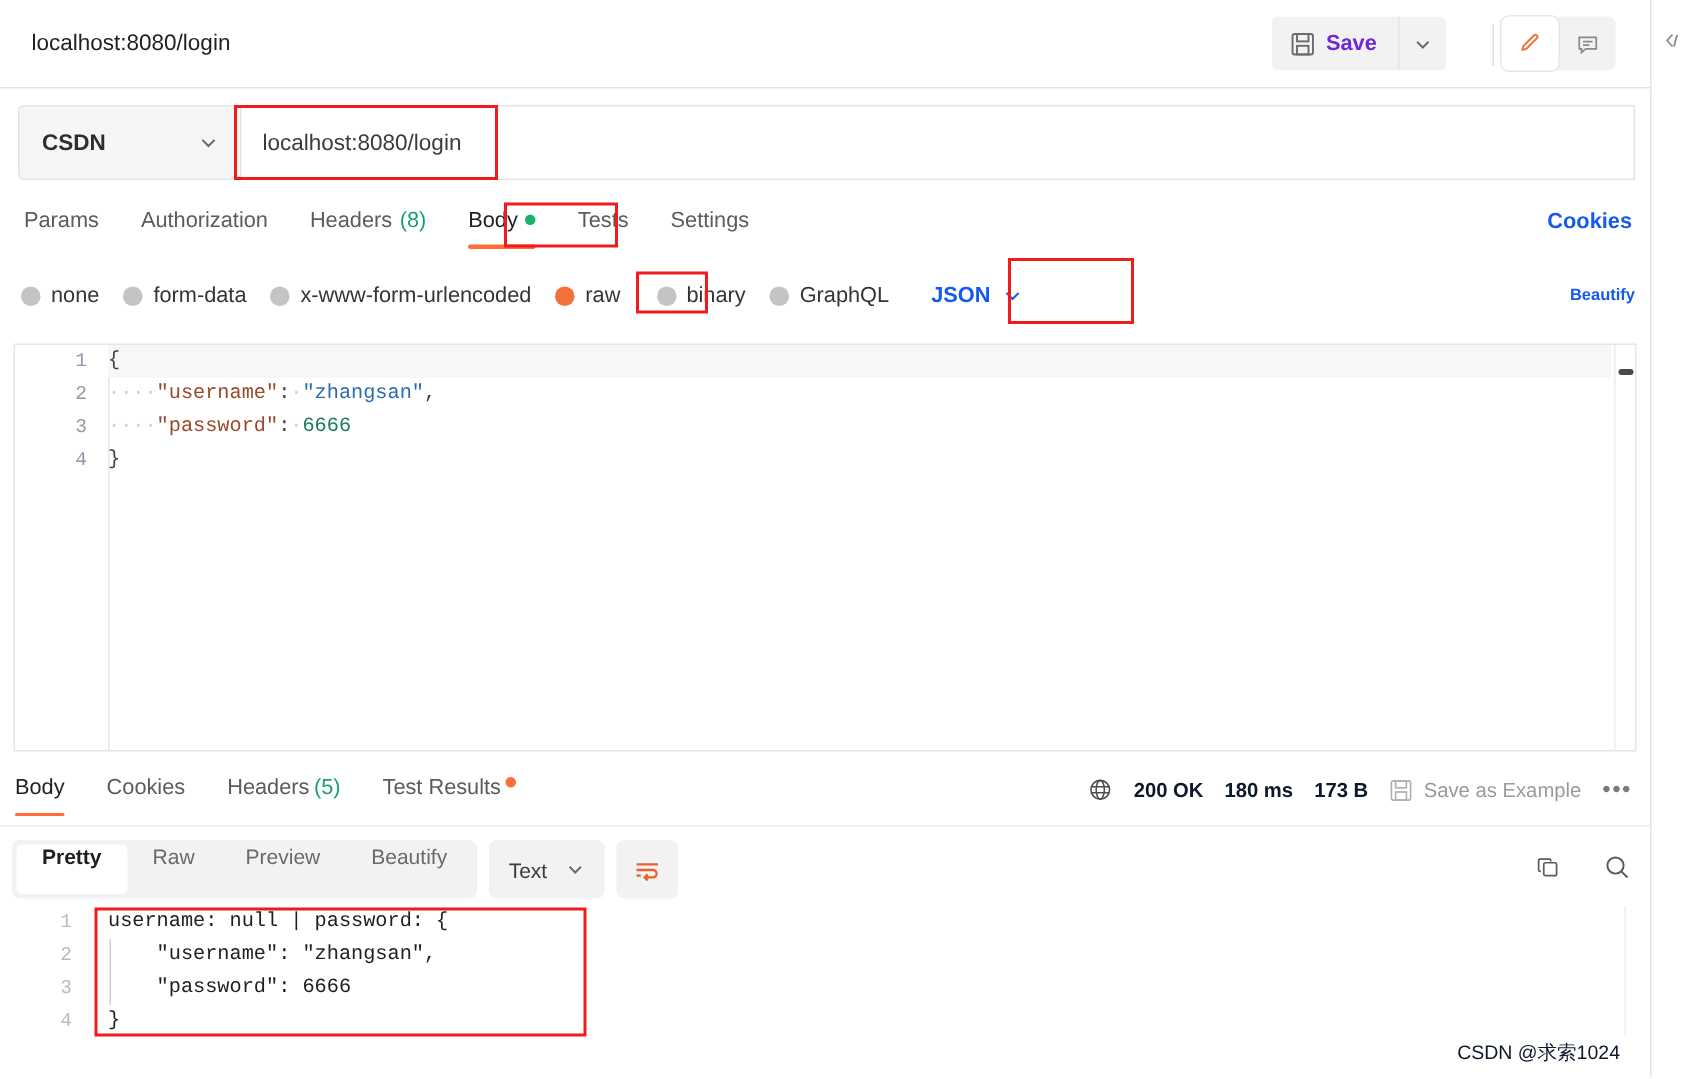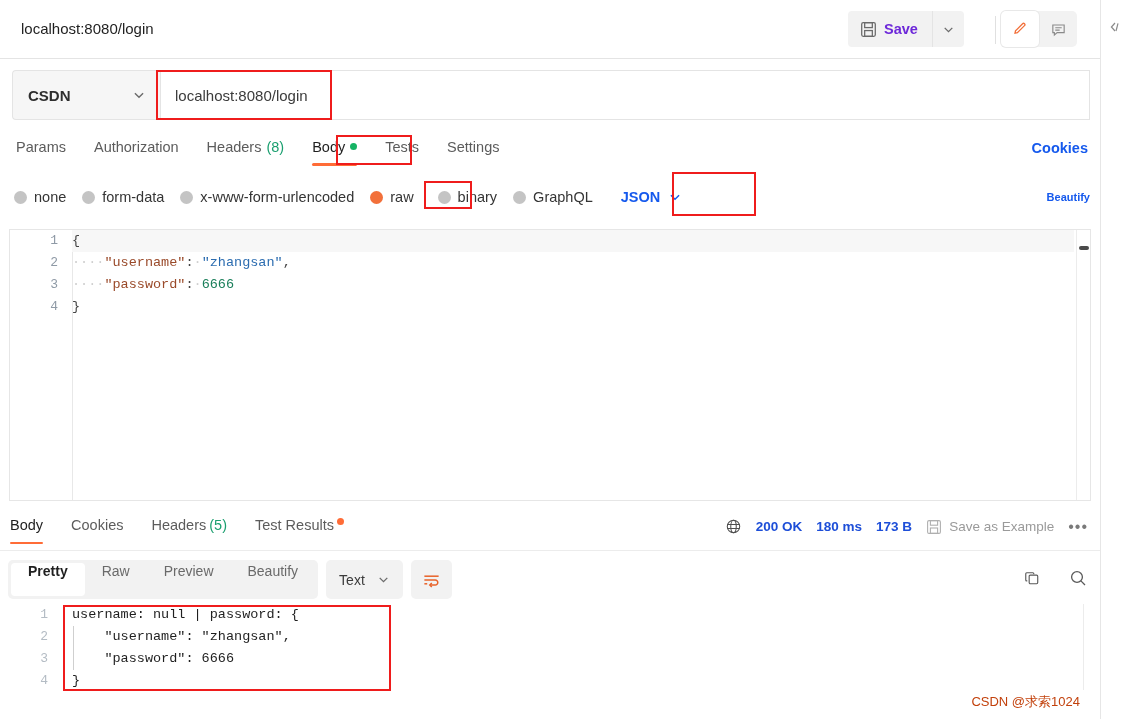--- a/index.html
+++ b/index.html
@@ -246,21 +246,21 @@
   .sup-dot {
     width: 7px; height: 7px; border-radius: 50%;
     background: #ff6c37; display: inline-block;
     margin-top: 1px;
   }
   .status-bar {
     position: absolute; right: 44px; top: 518px;
     display: flex; align-items: center; gap: 14px;
     font-size: 13.5px;
   }
-  .status-bar .ok { color: #1d4ed8; font-weight: 600; }
+  .status-bar .ok { color: #0f172a; font-weight: 600; }
   .status-bar .muted { color: #9a9a9a; }
   .sep-line {
     position: absolute; left: 0; top: 550px;
     width: 1100px; height: 1px; background: #ececec;
   }
 
   .view-row {
     position: absolute; left: 8px; top: 560px;
     display: flex; align-items: center; gap: 8px;
   }
@@ -327,21 +327,21 @@
   
   .anno {
     position: absolute;
     border: 2.5px solid #ef1c1c;
     pointer-events: none;
     z-index: 40;
   }
 
   .watermark {
     position: absolute; right: 52px; bottom: 8px;
-    font-size: 13px; color: #c2410c;
+    font-size: 13px; color: #0f172a;
   }
   svg { display: block; }
 </style>
 </head>
 <body>
 
 <div class="app">
 
   <div class="header">
     <div class="req-title">localhost:8080/login</div>

